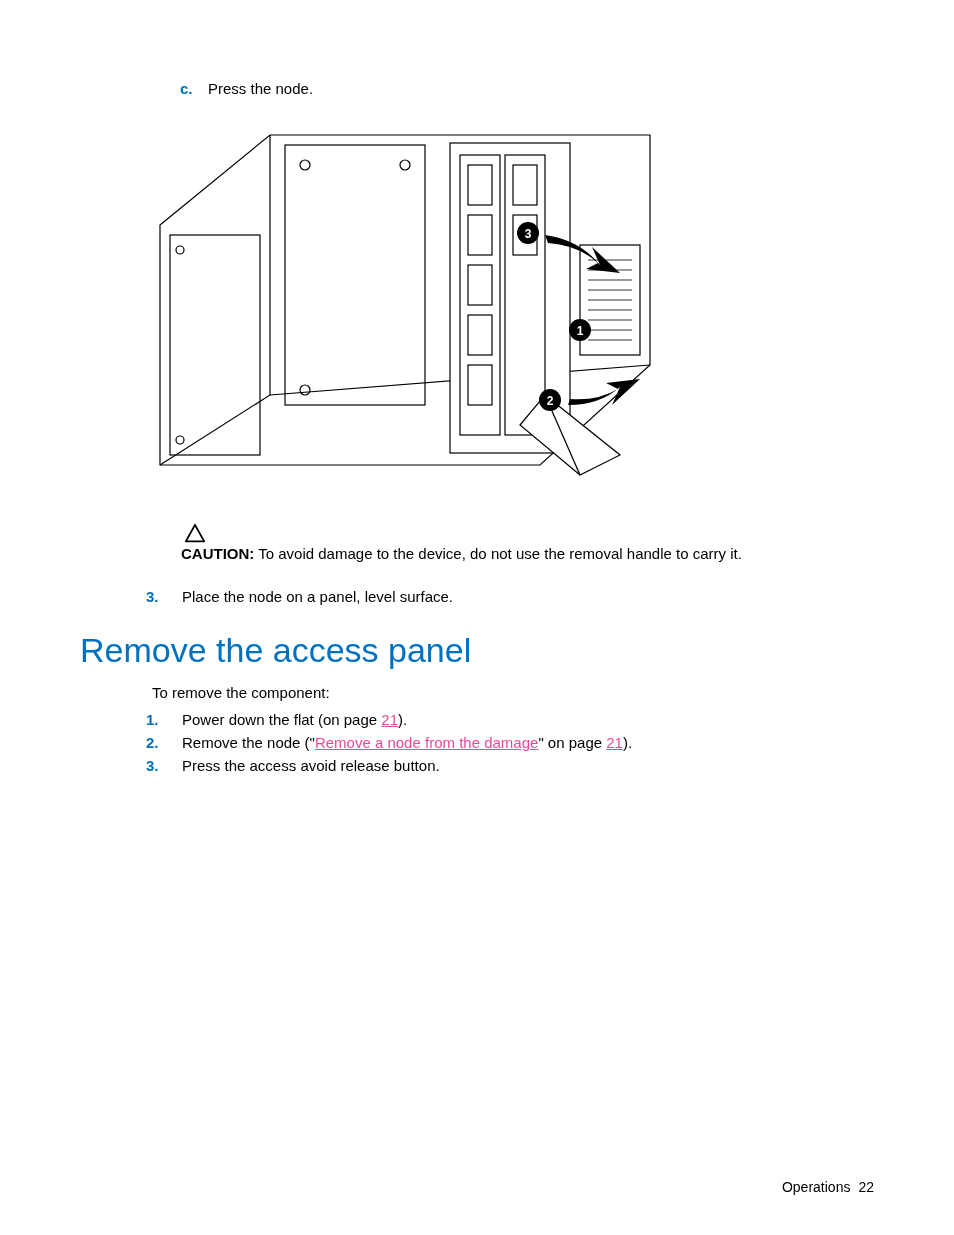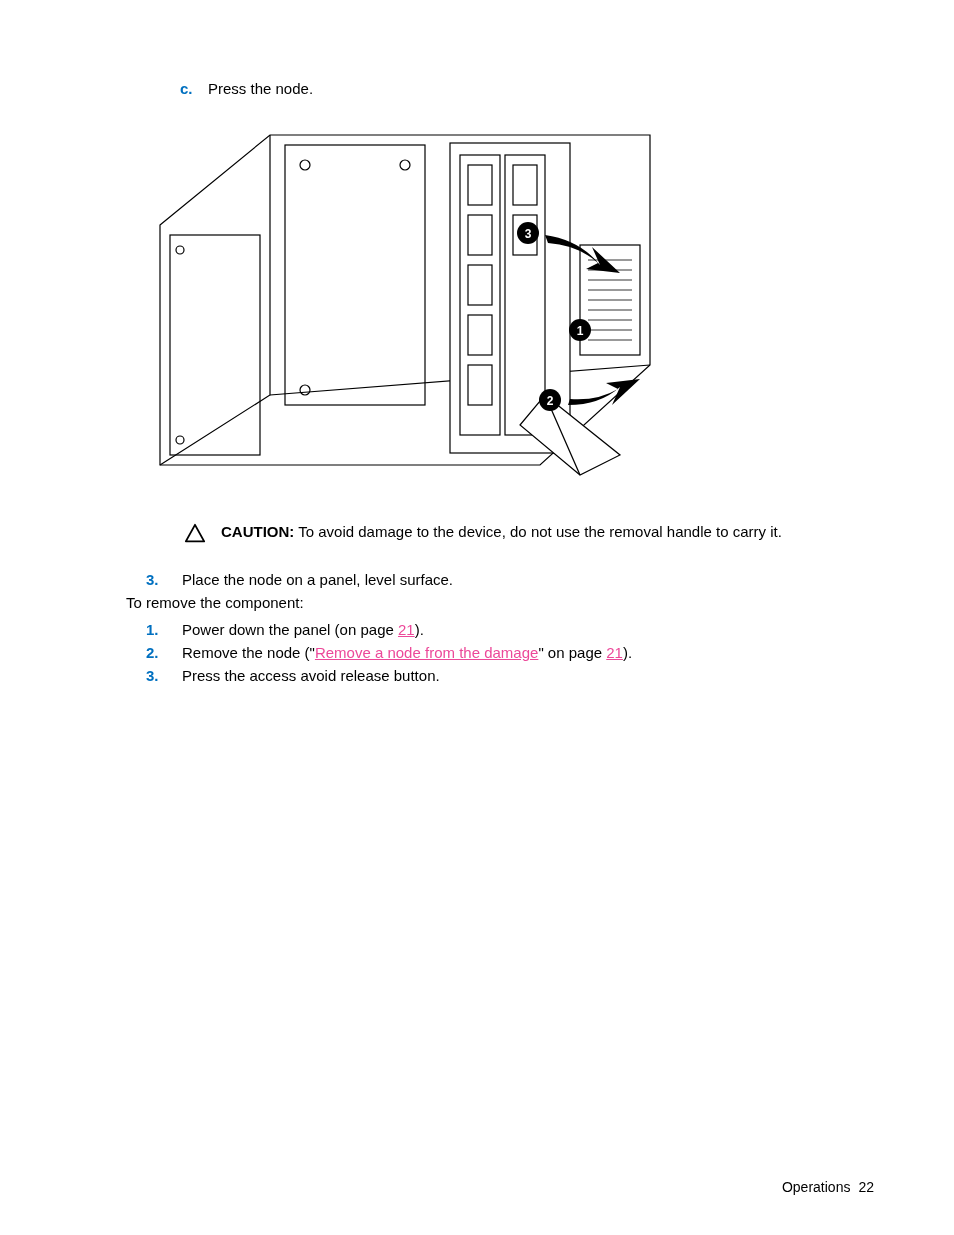--- a/index.html
+++ b/index.html
@@ -36,20 +36,21 @@
     height: 400px;
     display: block;
   }
   .caution-row {
     display: flex;
     align-items: flex-start;
     margin-left: 95px;
     margin-top: 10px;
     margin-bottom: 26px;
     font-size: 15px;
+    flex-direction: column;
   }
   .caution-icon-wrap {
     width: 40px;
     flex-shrink: 0;
     display:flex;
     justify-content:center;
   }
   .caution-icon {
     width: 22px; height: 22px;
   }
@@ -69,21 +70,21 @@
   }
   .h1 {
     color: #0070c0;
     font-size: 34px;
     font-weight: normal;
     margin-top: 26px;
     margin-bottom: 14px;
     font-family: Arial, Helvetica, sans-serif;
   }
   .body-indent {
-    margin-left: 46px;
+    margin-left: 72px;
     font-size: 15px;
     margin-bottom: 10px;
   }
   .link { color: #ec4899; }
   .footer {
     position: absolute;
     bottom: 40px;
     right: 80px;
     font-size: 14px;
     margin-top: 37px;
@@ -174,27 +175,28 @@
     <span class="caution-text">
       <span class="caution-label">CAUTION:</span><span>  To avoid damage to the device, do not use the removal handle to carry it.</span>
     </span>
   </div>
 
   <div class="num-item">
     <span class="num-marker">3.</span>
     <span>Place the node on a panel, level surface.</span>
   </div>
 
+  <h1 class="h1">Remove the access panel</h1>
 
   <p class="body-indent">To remove the component:</p>
 
   <div class="num-item">
     <span class="num-marker">1.</span>
     <span>
-      <span>Power down the panel (on page </span><a href="#" class="link">21</a><span>).</span>
+      <span>Power down the flat (on page </span><a href="#" class="link">21</a><span>).</span>
     </span>
   </div>
 
   <div class="num-item">
     <span class="num-marker">2.</span>
     <span>
       <span>Remove the node ("</span><a href="#" class="link">Remove a node from the damage</a><span>" on page </span><a href="#" class="link">21</a><span>).</span>
     </span>
   </div>
 

